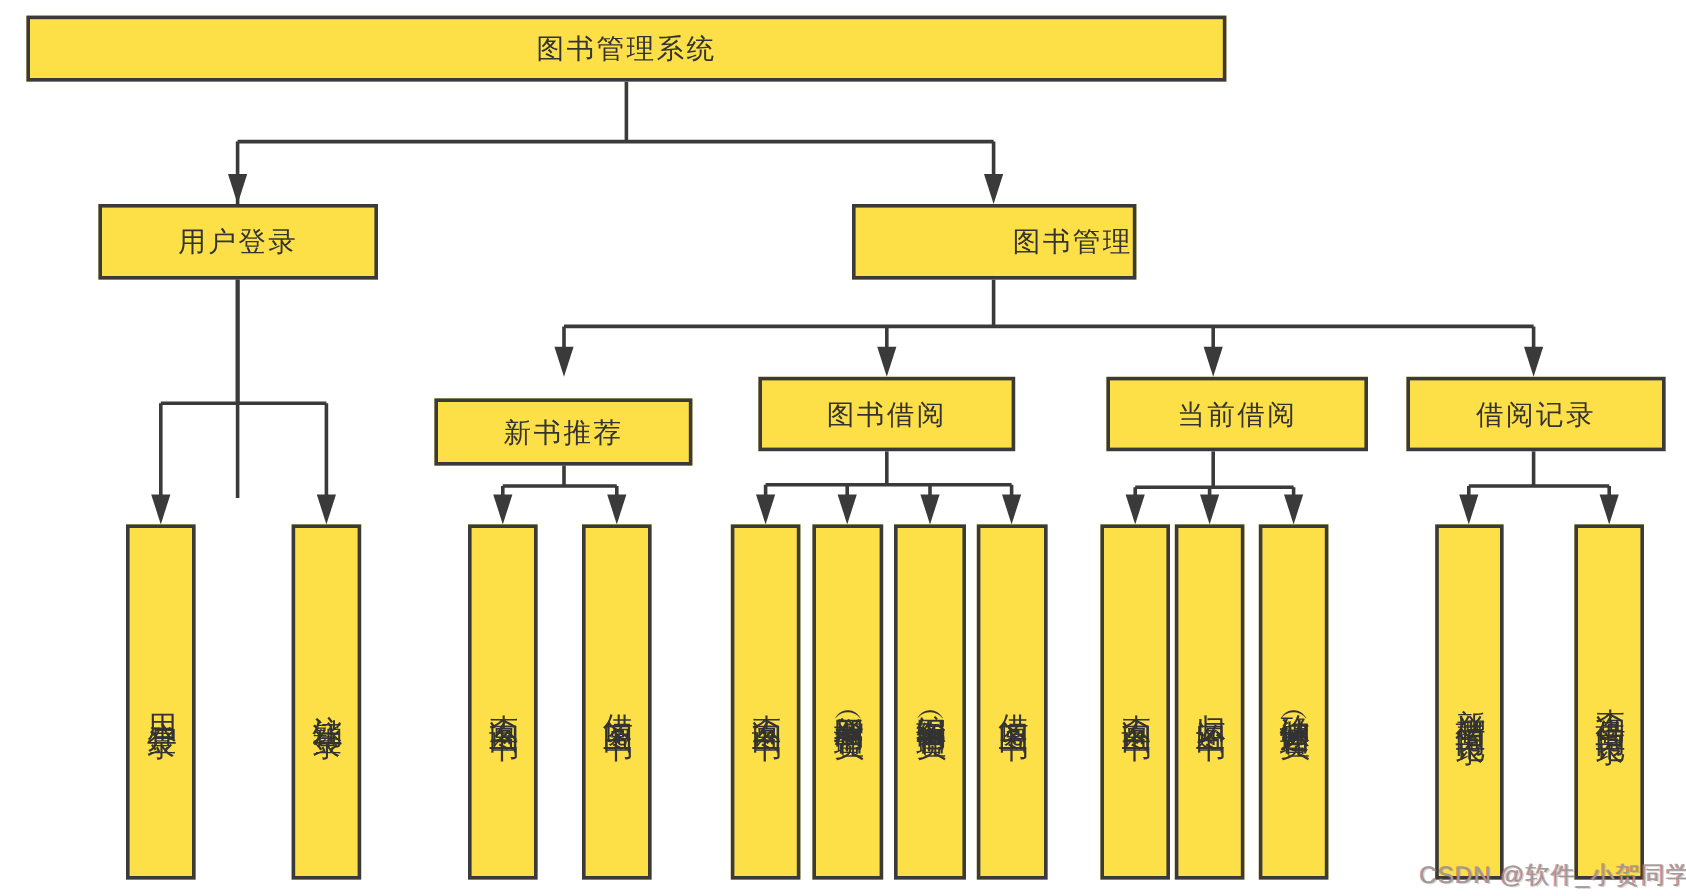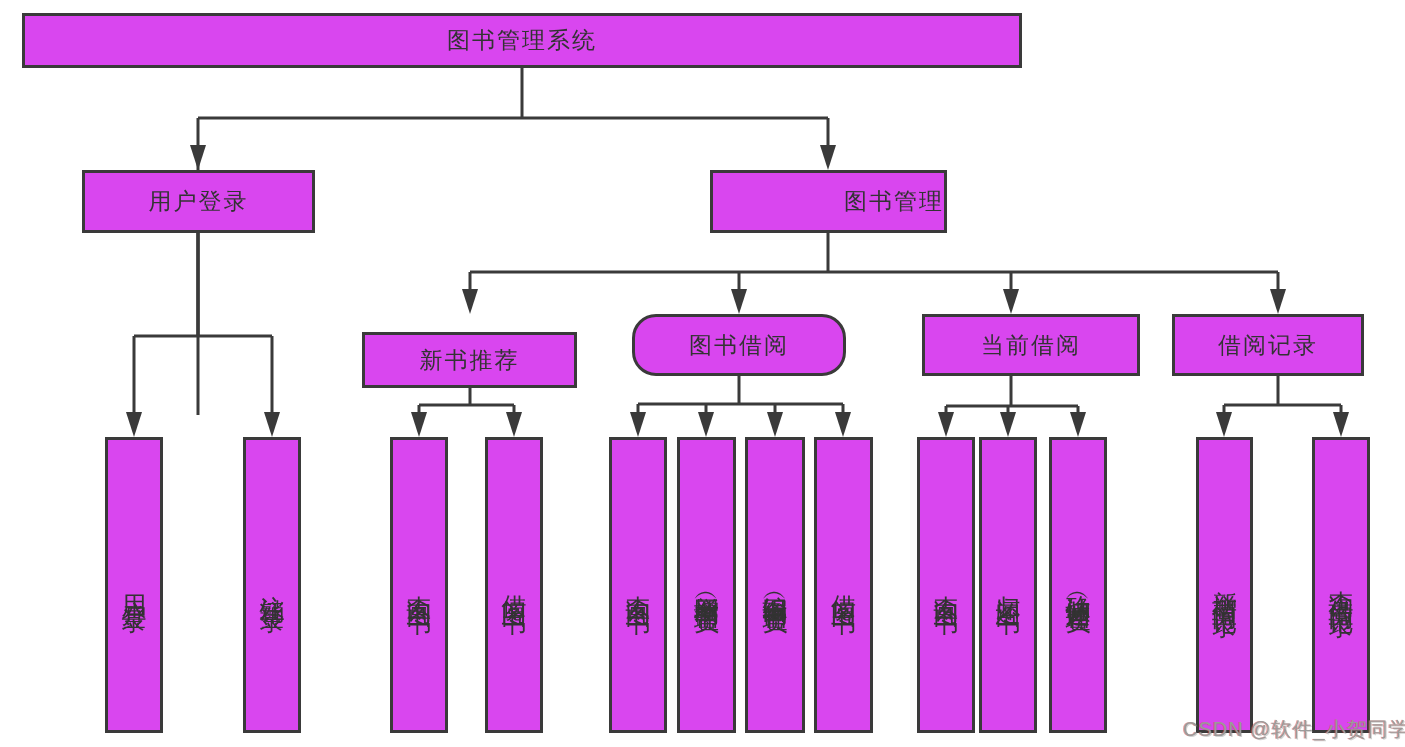--- a/index.html
+++ b/index.html
@@ -26,21 +26,21 @@
     stroke-width: 3;
     fill: none;
   }
   svg.connectors path.head {
     fill: #3a3a3a;
     stroke: none;
   }
   .node {
     position: absolute;
     box-sizing: border-box;
-    background: #d946ef;
+    background: #fde047;
     border: 3px solid #3a3a3a;
     display: flex;
     align-items: center;
     justify-content: center;
     color: #333333;
   }
   .node.h {
     font-size: 23px;
     letter-spacing: 2px;
     white-space: nowrap;
@@ -65,23 +65,23 @@
     color: #9b9b9b;
     text-shadow: -1px 0 0 rgba(215, 80, 75, 0.55), 1px 1px 0 rgba(130, 130, 130, 0.35);
     white-space: nowrap;
   }
 
   
   #root      { left: 22px;   top: 13px;  width: 1000px; height: 55px; }
   #l2-login  { left: 82px;   top: 170px; width: 233px;  height: 63px; }
   #l2-mgmt   { left: 710px;  top: 170px; width: 237px;  height: 63px; justify-content: flex-end; }
   #l3-rec    { left: 362px;  top: 332px; width: 215px;  height: 56px; }
-  #l3-borrow { left: 632px;  top: 314px; width: 214px;  height: 62px; border-radius: 24px; }
+  #l3-borrow { left: 632px;  top: 314px; width: 214px;  height: 62px; }
   #l3-cur    { left: 902px;  top: 314px; width: 218px;  height: 62px; margin-left: 20px; }
-  #l3-hist   { left: 1172px; top: 314px; width: 192px;  height: 62px; }
+  #l3-hist   { left: 1172px; top: 314px; width: 216px;  height: 62px; }
   .node.leaf { top: 437px; height: 296px; }
   #lf-1  { left: 105px;  width: 58px; }
   #lf-2  { left: 243px;  width: 58px; }
   #lf-3  { left: 390px;  width: 58px; }
   #lf-4  { left: 485px;  width: 58px; }
   #lf-5  { left: 609px;  width: 58px; }
   #lf-6  { left: 677px;  width: 59px; }
   #lf-7  { left: 745px;  width: 60px; }
   #lf-8  { left: 814px;  width: 59px; }
   #lf-9  { left: 917px;  width: 58px; }

